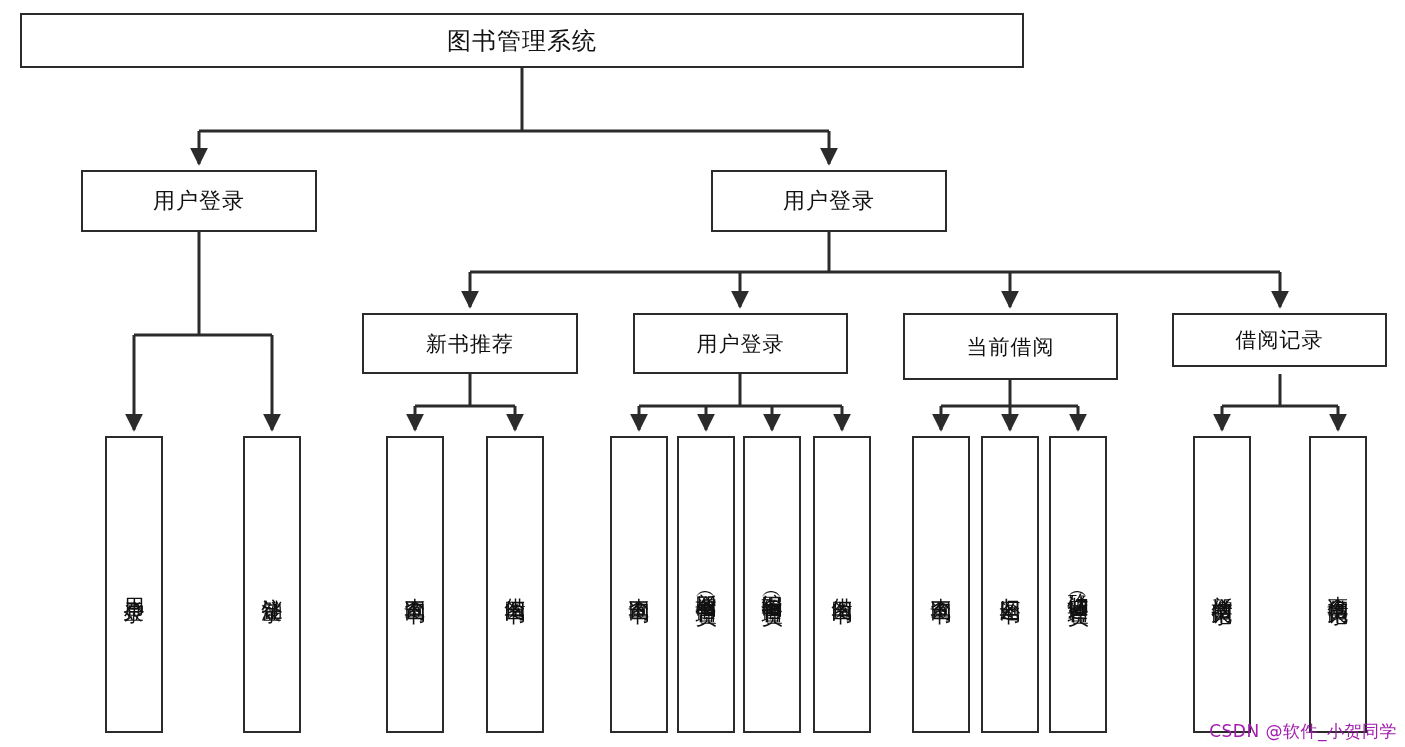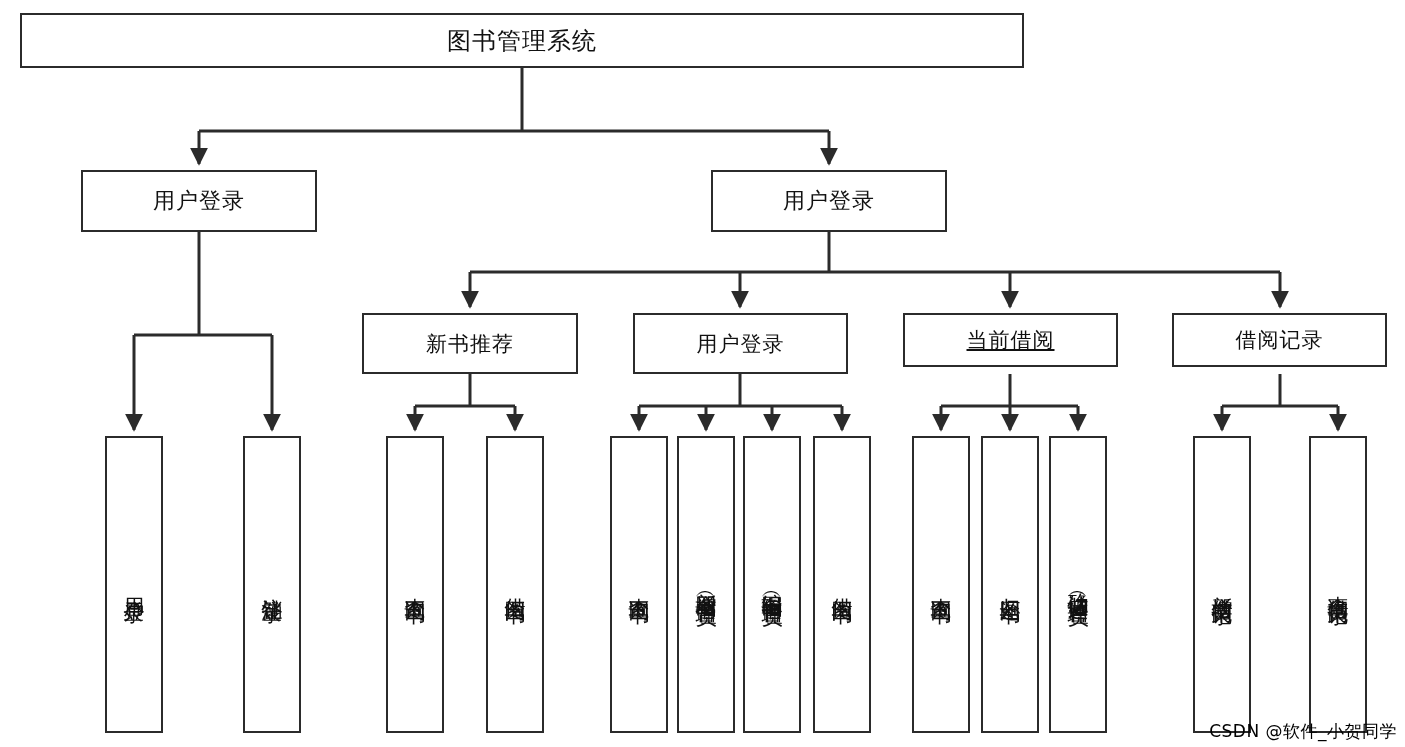--- a/index.html
+++ b/index.html
@@ -61,21 +61,21 @@
   }
   .node .hlabel {
     white-space: nowrap;
     letter-spacing: 1px;
   }
   #watermark {
     position: absolute;
     right: 8px;
     bottom: 4px;
     font-size: 17px;
-    color: #000000;
+    color: #a21caf;
     letter-spacing: 0.5px;
     white-space: nowrap;
     user-select: none;
   }
 </style>
 </head>
 <body>
 
 <div id="diagram-root">
 
@@ -139,21 +139,21 @@
   <div class="node level1" style="left:711px; top:170px; width:236px; height:62px;">
     <span class="hlabel">用户登录</span>
   </div>
 
   <div class="node level2" style="left:362px; top:313px; width:216px; height:61px;justify-content:center;">
     <span class="hlabel">新书推荐</span>
   </div>
   <div class="node level2" style="left:633px; top:313px; width:215px; height:61px;">
     <span class="hlabel">用户登录</span>
   </div>
-  <div class="node level2" style="left:903px; top:313px; width:215px; height:54px;text-decoration:underline;">
+  <div class="node level2" style="left:903px; top:313px; width:215px; height:67px;">
     <span class="hlabel">当前借阅</span>
   </div>
   <div class="node level2" style="left:1172px; top:313px; width:215px; height:54px;">
     <span class="hlabel">借阅记录</span>
   </div>
 
   <div class="node leaf" style="left:105px; top:436px; width:58px; height:297px;">
     <span class="vlabel">用户登录</span>
   </div>
   <div class="node leaf" style="left:243px; top:436px; width:58px; height:297px;">

